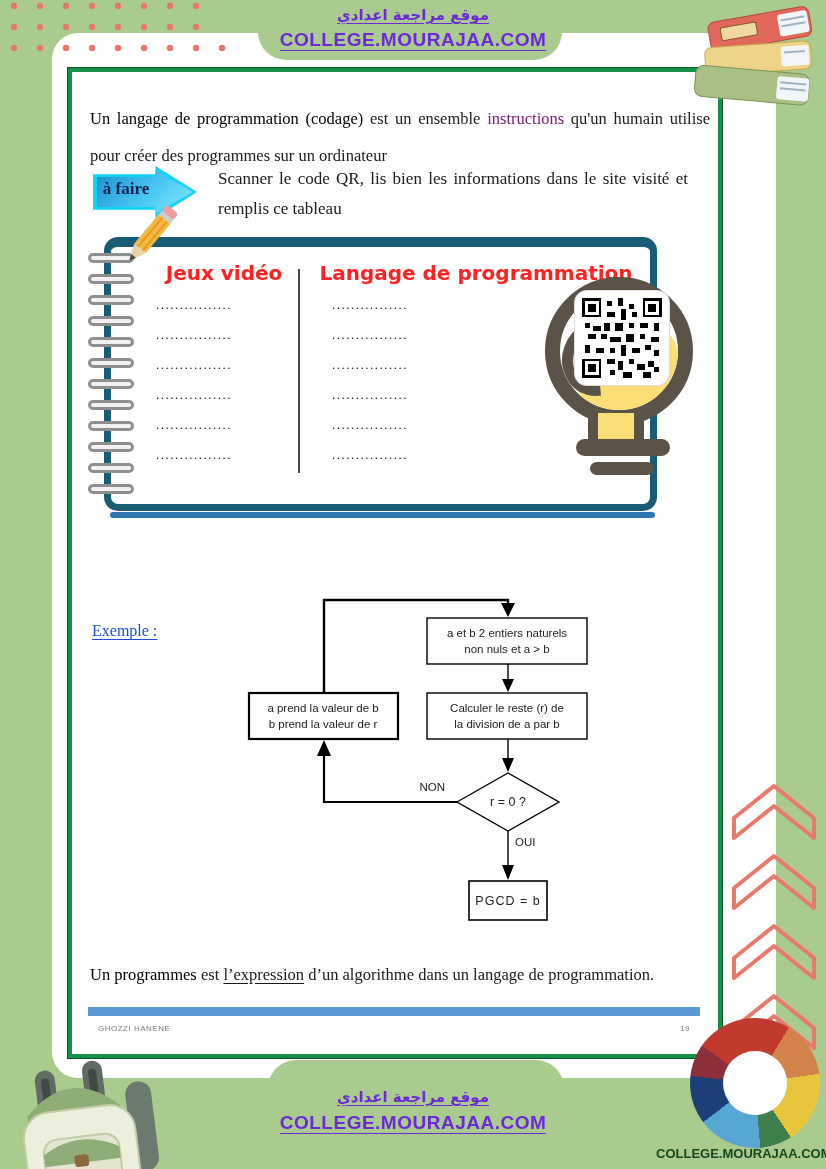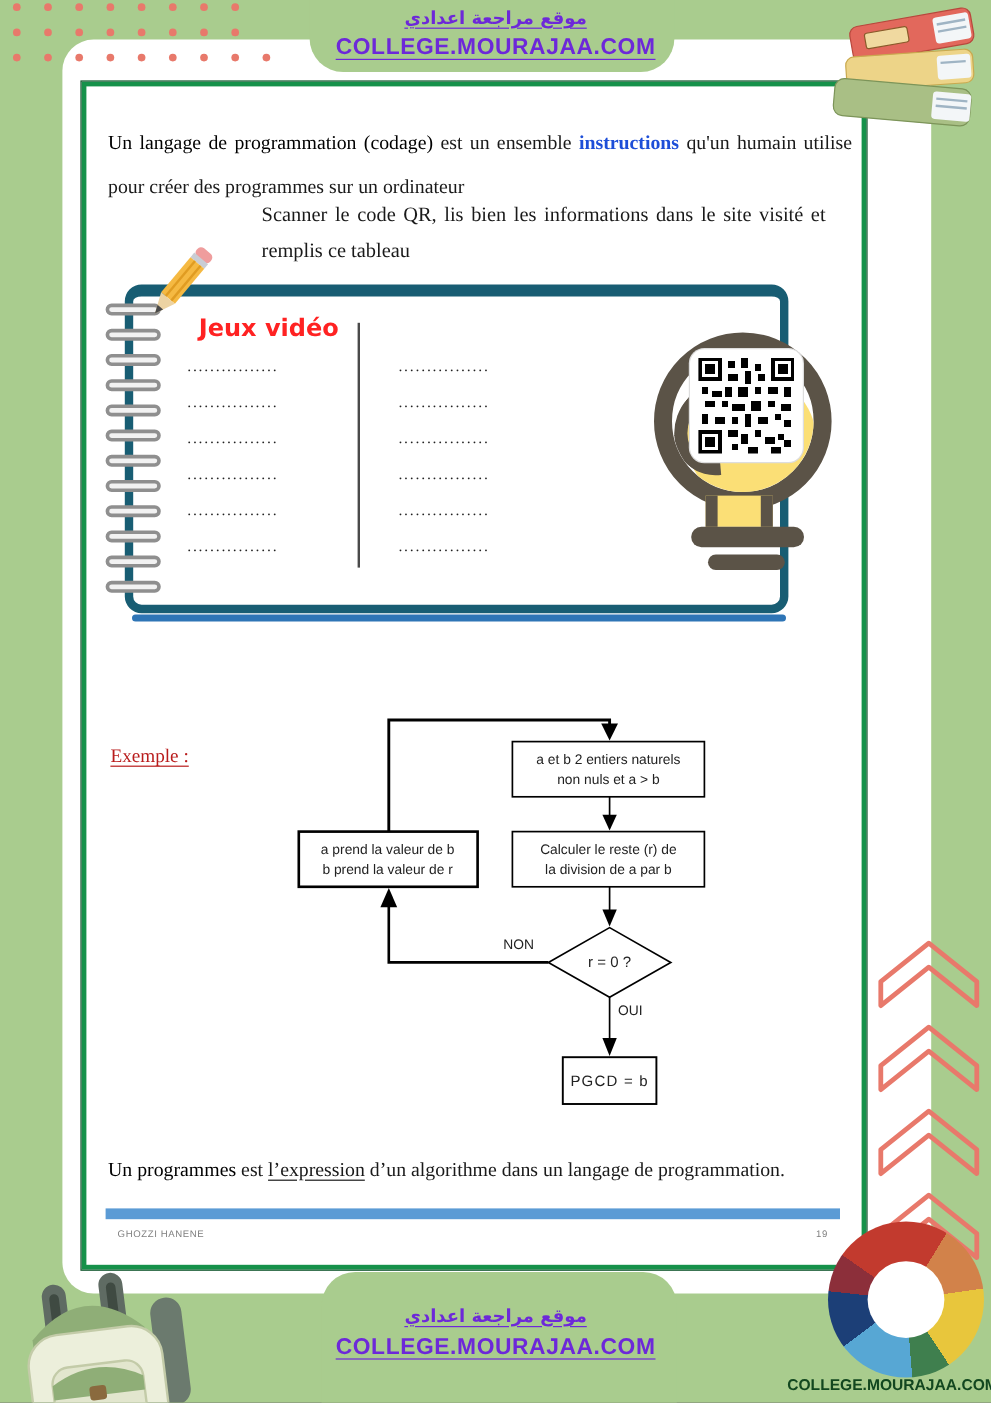--- a/index.html
+++ b/index.html
@@ -16,21 +16,21 @@
   .band-text{left:0;width:826px;text-align:center;color:#6d28d9;z-index:5;font-weight:bold;}
   .ar{font-family:"DejaVu Sans",sans-serif;font-size:15px;text-decoration:underline;text-underline-offset:3px;}
   .url{font-family:"Liberation Sans",sans-serif;font-size:19px;letter-spacing:.5px;text-decoration:underline;text-underline-offset:4px;}
 
   
   .doc{left:68px;top:68px;width:654px;height:990px;background:#fff;border:4px solid #16914a;
        outline:1px solid #0c5328;box-sizing:border-box;z-index:2;}
 
   .para{font-size:16.5px;color:#1a1a1a;text-align:justify;z-index:3;}
   .lead-blue{color:#000000;}
-  .hl-green{color:#1d4ed8;font-weight:bold;}
+  .hl-green{color:#701a75;font-weight:normal;}
   .u{text-decoration:underline;text-underline-offset:3px;}
 
   
   .todo-arrow-outer{left:93px;top:166px;width:104px;height:52px;z-index:4;
      background:#12d2f8;clip-path:polygon(0 16%,60% 16%,60% 0,100% 50%,60% 100%,60% 84%,0 84%);}
   .todo-arrow-inner{position:absolute;left:4px;top:4px;width:96px;height:44px;
      background:linear-gradient(135deg,#1a8fd1,#4fcdf5 60%,#8ae6fb);
      clip-path:polygon(0 16%,60% 16%,60% 0,100% 50%,60% 100%,60% 84%,0 84%);}
   .todo-arrow-label{position:absolute;left:2px;top:13px;width:62px;text-align:center;
      font-weight:bold;font-size:17px;color:#0d1f4e;}
@@ -55,21 +55,21 @@
   .bulb-yellow{position:absolute;left:12px;top:20px;width:108px;height:108px;background:#fbdf76;border-radius:50%;}
   .bulb-arc{position:absolute;left:4px;top:22px;width:52px;height:62px;border:11px solid #5b5347;
             border-radius:50%;border-top-color:transparent;border-right-color:transparent;transform:rotate(40deg);}
   .bulb-neck{position:absolute;left:48px;top:141px;width:56px;height:26px;background:#fbdf76;
              border-left:10px solid #5b5347;border-right:10px solid #5b5347;box-sizing:border-box;}
   .bulb-base1{position:absolute;left:36px;top:167px;width:94px;height:17px;background:#5b5347;border-radius:9px;}
   .bulb-base2{position:absolute;left:50px;top:190px;width:64px;height:13px;background:#5b5347;border-radius:7px;}
   .qr-card{position:absolute;left:35px;top:19px;width:94px;height:94px;background:#fff;border-radius:12px;
            box-shadow:0 0 0 1px #ddd;display:flex;align-items:center;justify-content:center;}
 
-  .example{left:92px;top:622px;color:#b91c1c;font-size:16px;text-decoration:underline;text-underline-offset:3px;z-index:3;}
+  .example{left:92px;top:622px;color:#1d4ed8;font-size:16px;text-decoration:underline;text-underline-offset:3px;z-index:3;}
 
   
   .flow{left:240px;top:585px;z-index:3;}
   .flow text{font-family:"Liberation Sans",sans-serif;fill:#222;}
 
   
   .bluebar{left:88px;top:1007px;width:612px;height:9px;background:#5b9bd5;z-index:3;}
   .docfoot{font-family:"Liberation Sans",sans-serif;font-size:8px;color:#7f7f7f;letter-spacing:.5px;z-index:3;}
 
   
@@ -144,20 +144,24 @@
       <line x1="97" y1="86" x2="123" y2="86" stroke="#9fb4c4" stroke-width="2"></line>
     </g>
   </svg>
 
   <div class="abs doc"></div>
 
   <div class="abs para" style="left:90px;top:100px;width:620px;line-height:37px;">
     <span class="lead-blue">Un langage de programmation (codage)</span><span> est un ensemble </span><span class="hl-green">instructions</span><span> qu'un humain utilise pour créer des programmes sur un ordinateur</span>
   </div>
 
+  <div class="abs todo-arrow-outer">
+    <div class="todo-arrow-inner"></div>
+    <div class="todo-arrow-label">à faire</div>
+  </div>
 
   <svg class="abs" style="left:108px;top:198px;z-index:5;" width="80" height="80">
     <g transform="rotate(40 40 40)">
       <rect x="33" y="2" width="15" height="9" rx="4" fill="#ef9d9d"></rect>
       <rect x="33" y="10" width="15" height="5" fill="#c9cdd4"></rect>
       <rect x="33" y="15" width="15" height="38" fill="#f5b942"></rect>
       <line x1="38" y1="15" x2="38" y2="53" stroke="#e09c22" stroke-width="2"></line>
       <line x1="44" y1="15" x2="44" y2="53" stroke="#e09c22" stroke-width="2"></line>
       <polygon points="33,53 48,53 40.5,70" fill="#ecd3a3"></polygon>
       <polygon points="37.5,63 43.5,63 40.5,70" fill="#4a4a4a"></polygon>
@@ -175,20 +179,21 @@
       <span class="ring" style="top:79px"></span>
       <span class="ring" style="top:100px"></span>
       <span class="ring" style="top:121px"></span>
       <span class="ring" style="top:142px"></span>
       <span class="ring" style="top:163px"></span>
       <span class="ring" style="top:184px"></span>
       <span class="ring" style="top:205px"></span>
       <span class="ring" style="top:226px"></span>
       <span class="ring" style="top:247px"></span>
     <div class="nb-head" style="left:60px;width:152px;">Jeux vidéo</div>
+    <div class="nb-head" style="left:222px;width:332px;">Langage de programmation</div>
     <div class="nb-divider"></div>
     <div class="dotrow" style="left:68px;top:60px;">................</div>
     <div class="dotrow" style="left:244px;top:60px;">................</div>
     <div class="dotrow" style="left:68px;top:90px;">................</div>
     <div class="dotrow" style="left:244px;top:90px;">................</div>
     <div class="dotrow" style="left:68px;top:120px;">................</div>
     <div class="dotrow" style="left:244px;top:120px;">................</div>
     <div class="dotrow" style="left:68px;top:150px;">................</div>
     <div class="dotrow" style="left:244px;top:150px;">................</div>
     <div class="dotrow" style="left:68px;top:180px;">................</div>

